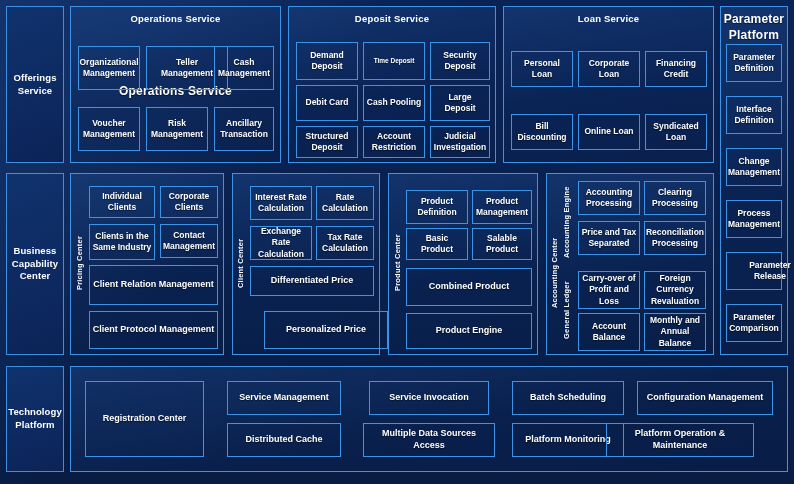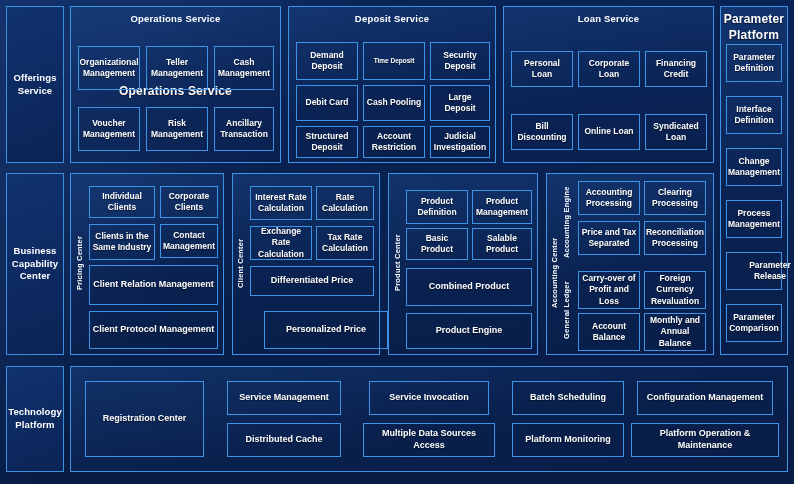--- a/index.html
+++ b/index.html
@@ -62,21 +62,21 @@
 
   <div class="sidelabel" style="left:6px;top:6px;width:58px;height:157px;">
     <span>Offerings Service</span>
   </div>
 
   <div class="panel" style="left:70px;top:6px;width:211px;height:157px;">
     <div class="panel-title">Operations Service</div>
   </div>
   <div class="ghost" style="left:70px;top:84px;width:211px;">Operations Service</div>
   <div class="cell" style="left:78px;top:46px;width:62px;height:44px;">Organizational Management</div>
-  <div class="cell" style="left:146px;top:46px;width:62px;height:44px;">Teller Management</div>
+  <div class="cell" style="left:146px;top:46px;width:82px;height:44px;">Teller Management</div>
   <div class="cell" style="left:214px;top:46px;width:60px;height:44px;">Cash Management</div>
   <div class="cell" style="left:78px;top:107px;width:62px;height:44px;">Voucher Management</div>
   <div class="cell" style="left:146px;top:107px;width:62px;height:44px;">Risk Management</div>
   <div class="cell" style="left:214px;top:107px;width:60px;height:44px;">Ancillary Transaction</div>
 
   <div class="panel" style="left:288px;top:6px;width:208px;height:157px;">
     <div class="panel-title">Deposit Service</div>
   </div>
   <div class="cell" style="left:296px;top:42px;width:62px;height:38px;">Demand Deposit</div>
   <div class="cell sm" style="left:363px;top:42px;width:62px;height:38px;">Time Deposit</div>
@@ -158,15 +158,15 @@
 
   <div class="panel" style="left:70px;top:366px;width:718px;height:106px;"></div>
   <div class="cell wide" style="left:85px;top:381px;width:119px;height:76px;">Registration Center</div>
   <div class="cell wide" style="left:227px;top:381px;width:114px;height:34px;">Service Management</div>
   <div class="cell wide" style="left:227px;top:423px;width:114px;height:34px;">Distributed Cache</div>
   <div class="cell wide" style="left:369px;top:381px;width:120px;height:34px;">Service Invocation</div>
   <div class="cell wide" style="left:363px;top:423px;width:132px;height:34px;">Multiple Data Sources Access</div>
   <div class="cell wide" style="left:512px;top:381px;width:112px;height:34px;">Batch Scheduling</div>
   <div class="cell wide" style="left:637px;top:381px;width:136px;height:34px;">Configuration Management</div>
   <div class="cell wide" style="left:512px;top:423px;width:112px;height:34px;">Platform Monitoring</div>
-  <div class="cell wide" style="left:631px;top:423px;width:148px;height:34px;">Platform Operation &amp; Maintenance</div>
+  <div class="cell wide" style="left:606px;top:423px;width:148px;height:34px;">Platform Operation &amp; Maintenance</div>
 
 </div>
 
 </body></html>

